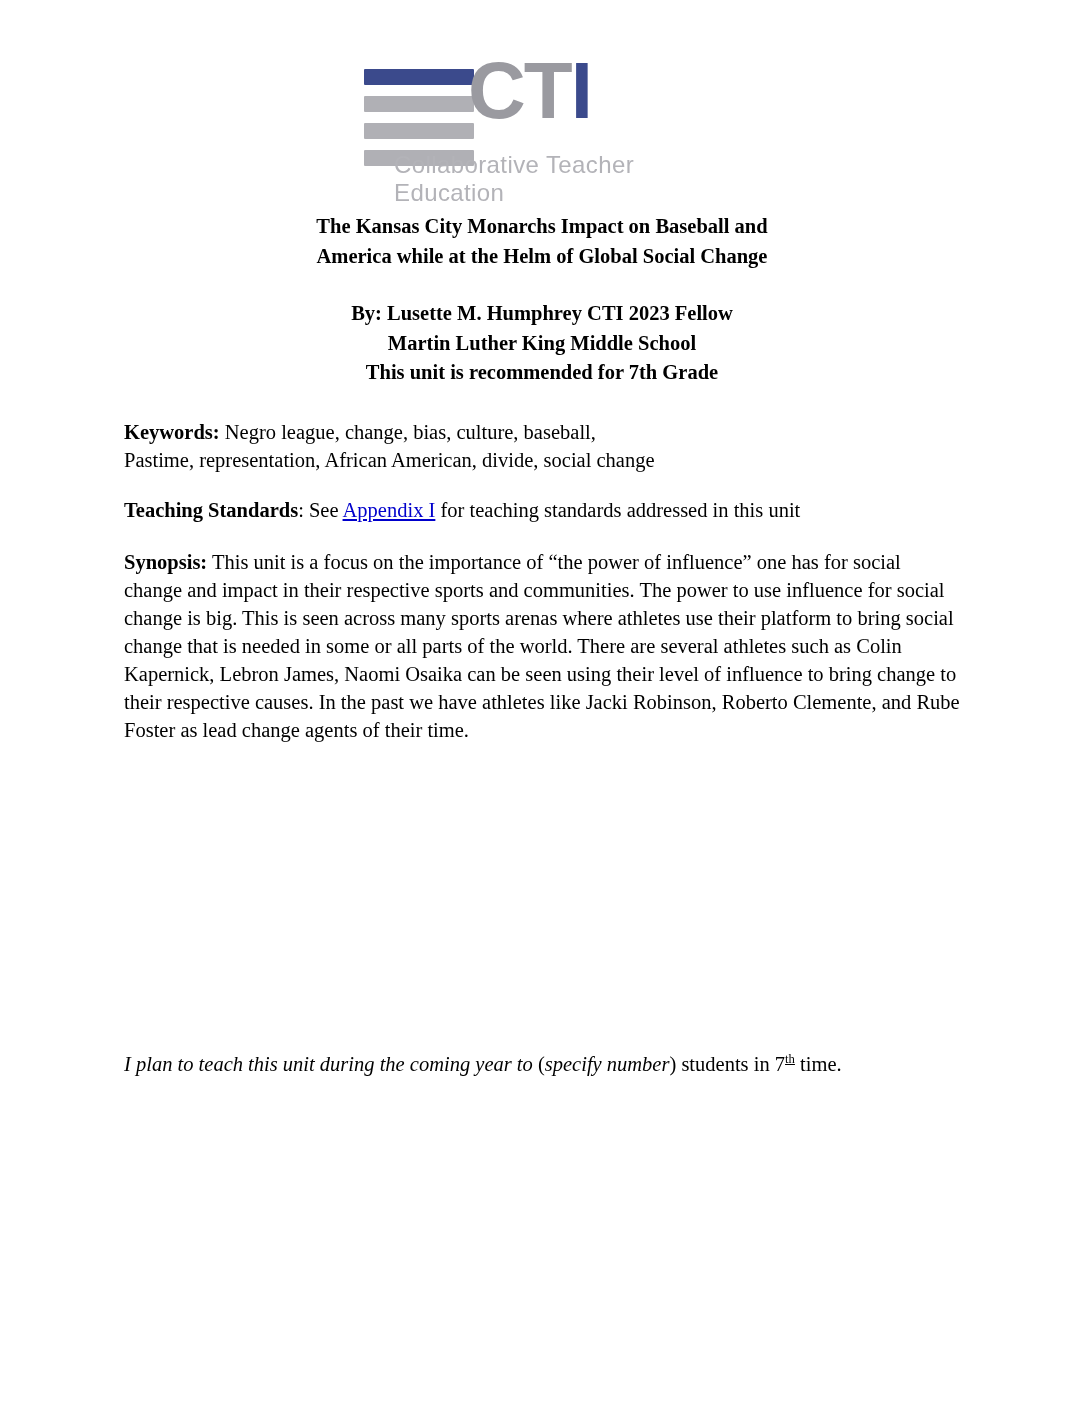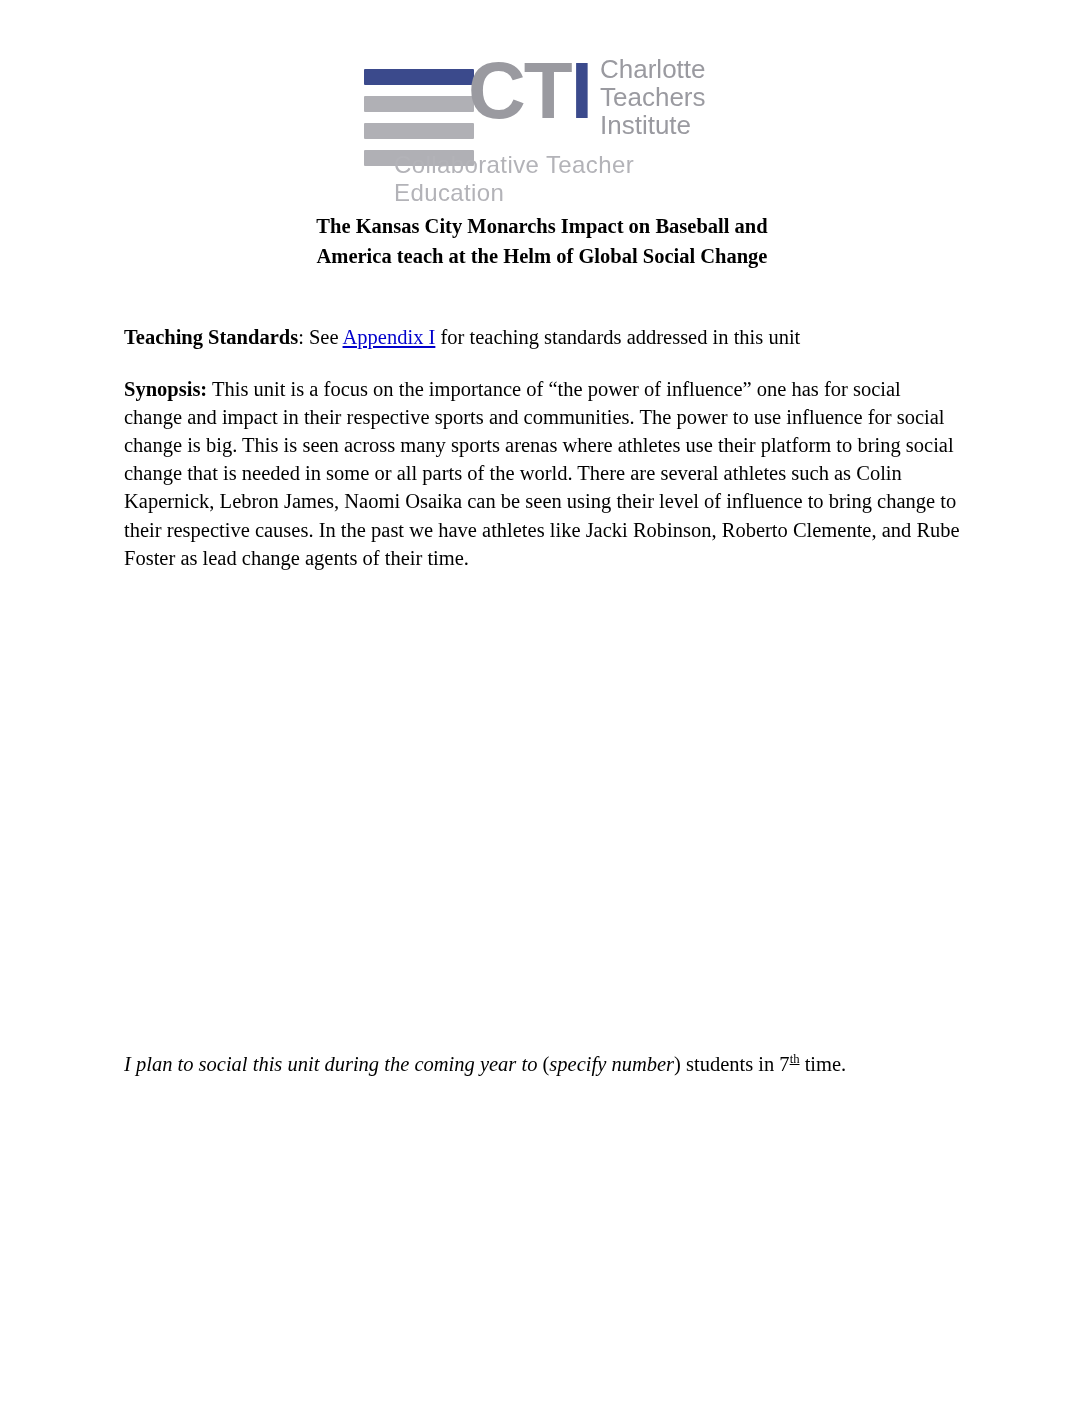--- a/index.html
+++ b/index.html
@@ -141,42 +141,43 @@
 
   <div class="logo-block">
     <div class="logo-inner">
       <div class="logo-bars">
         <div class="logo-bar b1"></div>
         <div class="logo-bar b2"></div>
         <div class="logo-bar b3"></div>
         <div class="logo-bar b4"></div>
       </div>
       <div class="logo-cti"><span>C</span><span>T</span><span class="i-blue">I</span></div>
-      <div class="logo-words">
-        <div>Charlotte</div>
-        <div>Teachers</div>
-        <div>Institute</div>
-      </div>
       <div class="logo-tag">Collaborative Teacher Education</div>
     </div>
   </div>
 
   <div class="content">
 
     <div class="title-block">
       <div>The Kansas City Monarchs Impact on Baseball and</div>
-      <div>America teach at the Helm of Global Social Change</div>
+      <div>America while at the Helm of Global Social Change</div>
     </div>
 
+    <div class="byline-block">
+      <div>By: Lusette M. Humphrey CTI 2023 Fellow</div>
+      <div>Martin Luther King Middle School</div>
+      <div>This unit is recommended for 7th Grade</div>
+    </div>
 
     <div class="gap-keywords"></div>
+    <p class="para"><span class="bold">Keywords:</span><span> Negro league, change, bias, culture, baseball,</span><br><span>Pastime, representation, African American, divide, social change</span></p>
 
     <div class="gap-std"></div>
     <p class="para"><span class="bold">Teaching Standards</span><span>: See </span><a class="link" href="#">Appendix I</a><span> for teaching standards addressed in this unit</span></p>
 
     <div class="gap-syn"></div>
     <p class="para"><span class="bold">Synopsis:</span><span>  This unit is a focus on the importance of “the power of influence” one has for social change and impact in their respective sports and communities.  The power to use influence for social change is big. This is seen across many sports arenas where athletes use their platform to bring social change that is needed in some or all parts of the world. There are several athletes such as Colin Kapernick, Lebron James, Naomi Osaika can be seen using their level of influence to bring change to their respective causes. In the past we have athletes like Jacki Robinson, Roberto Clemente, and Rube Foster as lead change agents of their time.</span></p>
 
   </div>
 
-  <div class="plan-note"><span>I plan to social this unit during the coming year to </span><span class="upright">(</span><span class="bolditalic">specify number</span><span class="upright">)</span><span class="upright"> students in 7</span><sup class="upright">th</sup><span class="upright"> time.</span></div>
+  <div class="plan-note"><span>I plan to teach this unit during the coming year to </span><span class="upright">(</span><span class="bolditalic">specify number</span><span class="upright">)</span><span class="upright"> students in 7</span><sup class="upright">th</sup><span class="upright"> time.</span></div>
 
 </div>
 
 </body></html>

